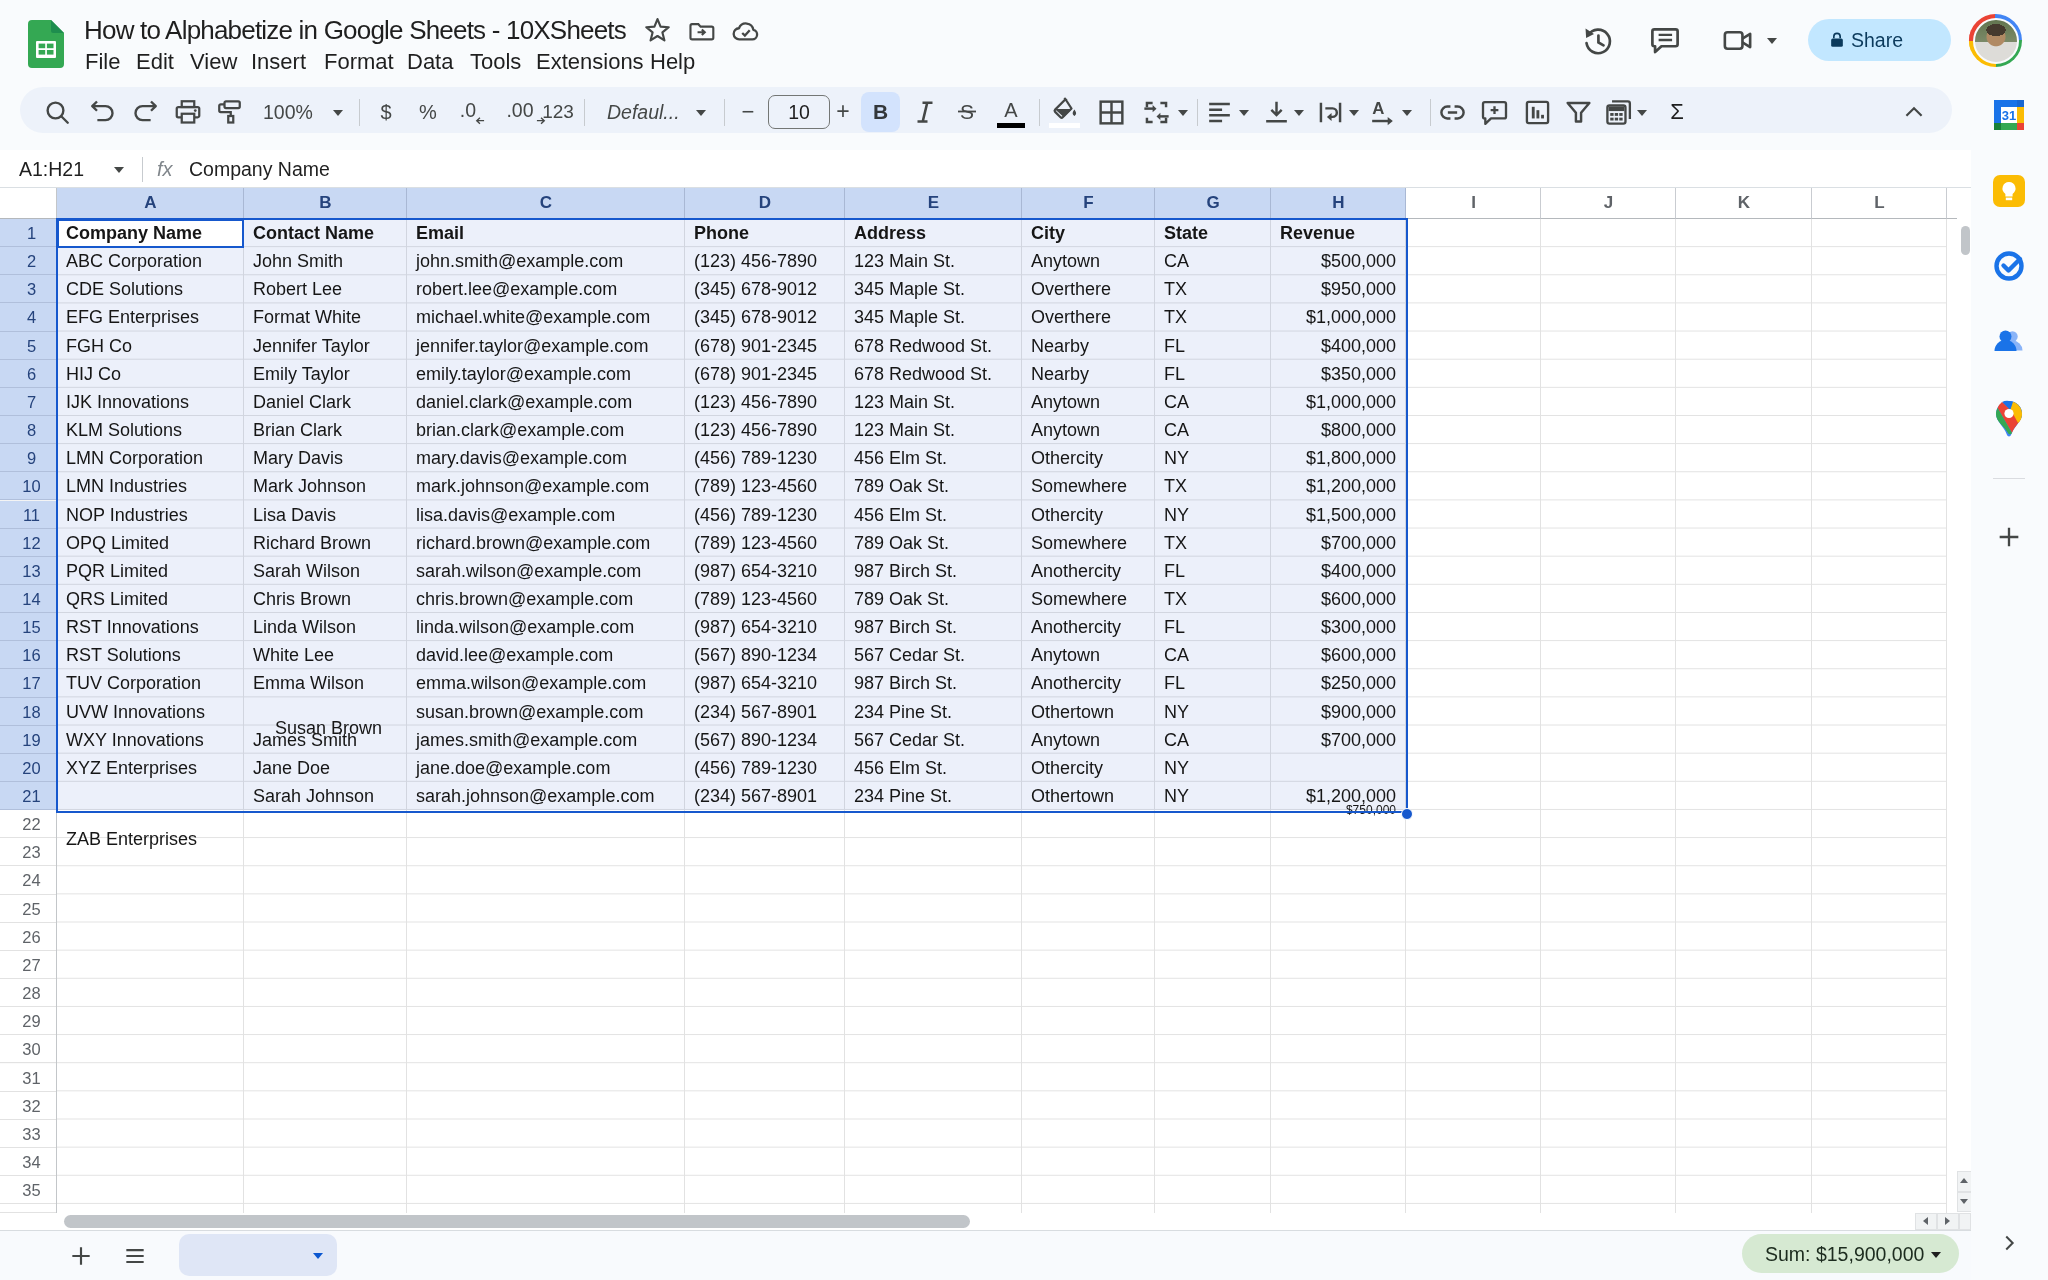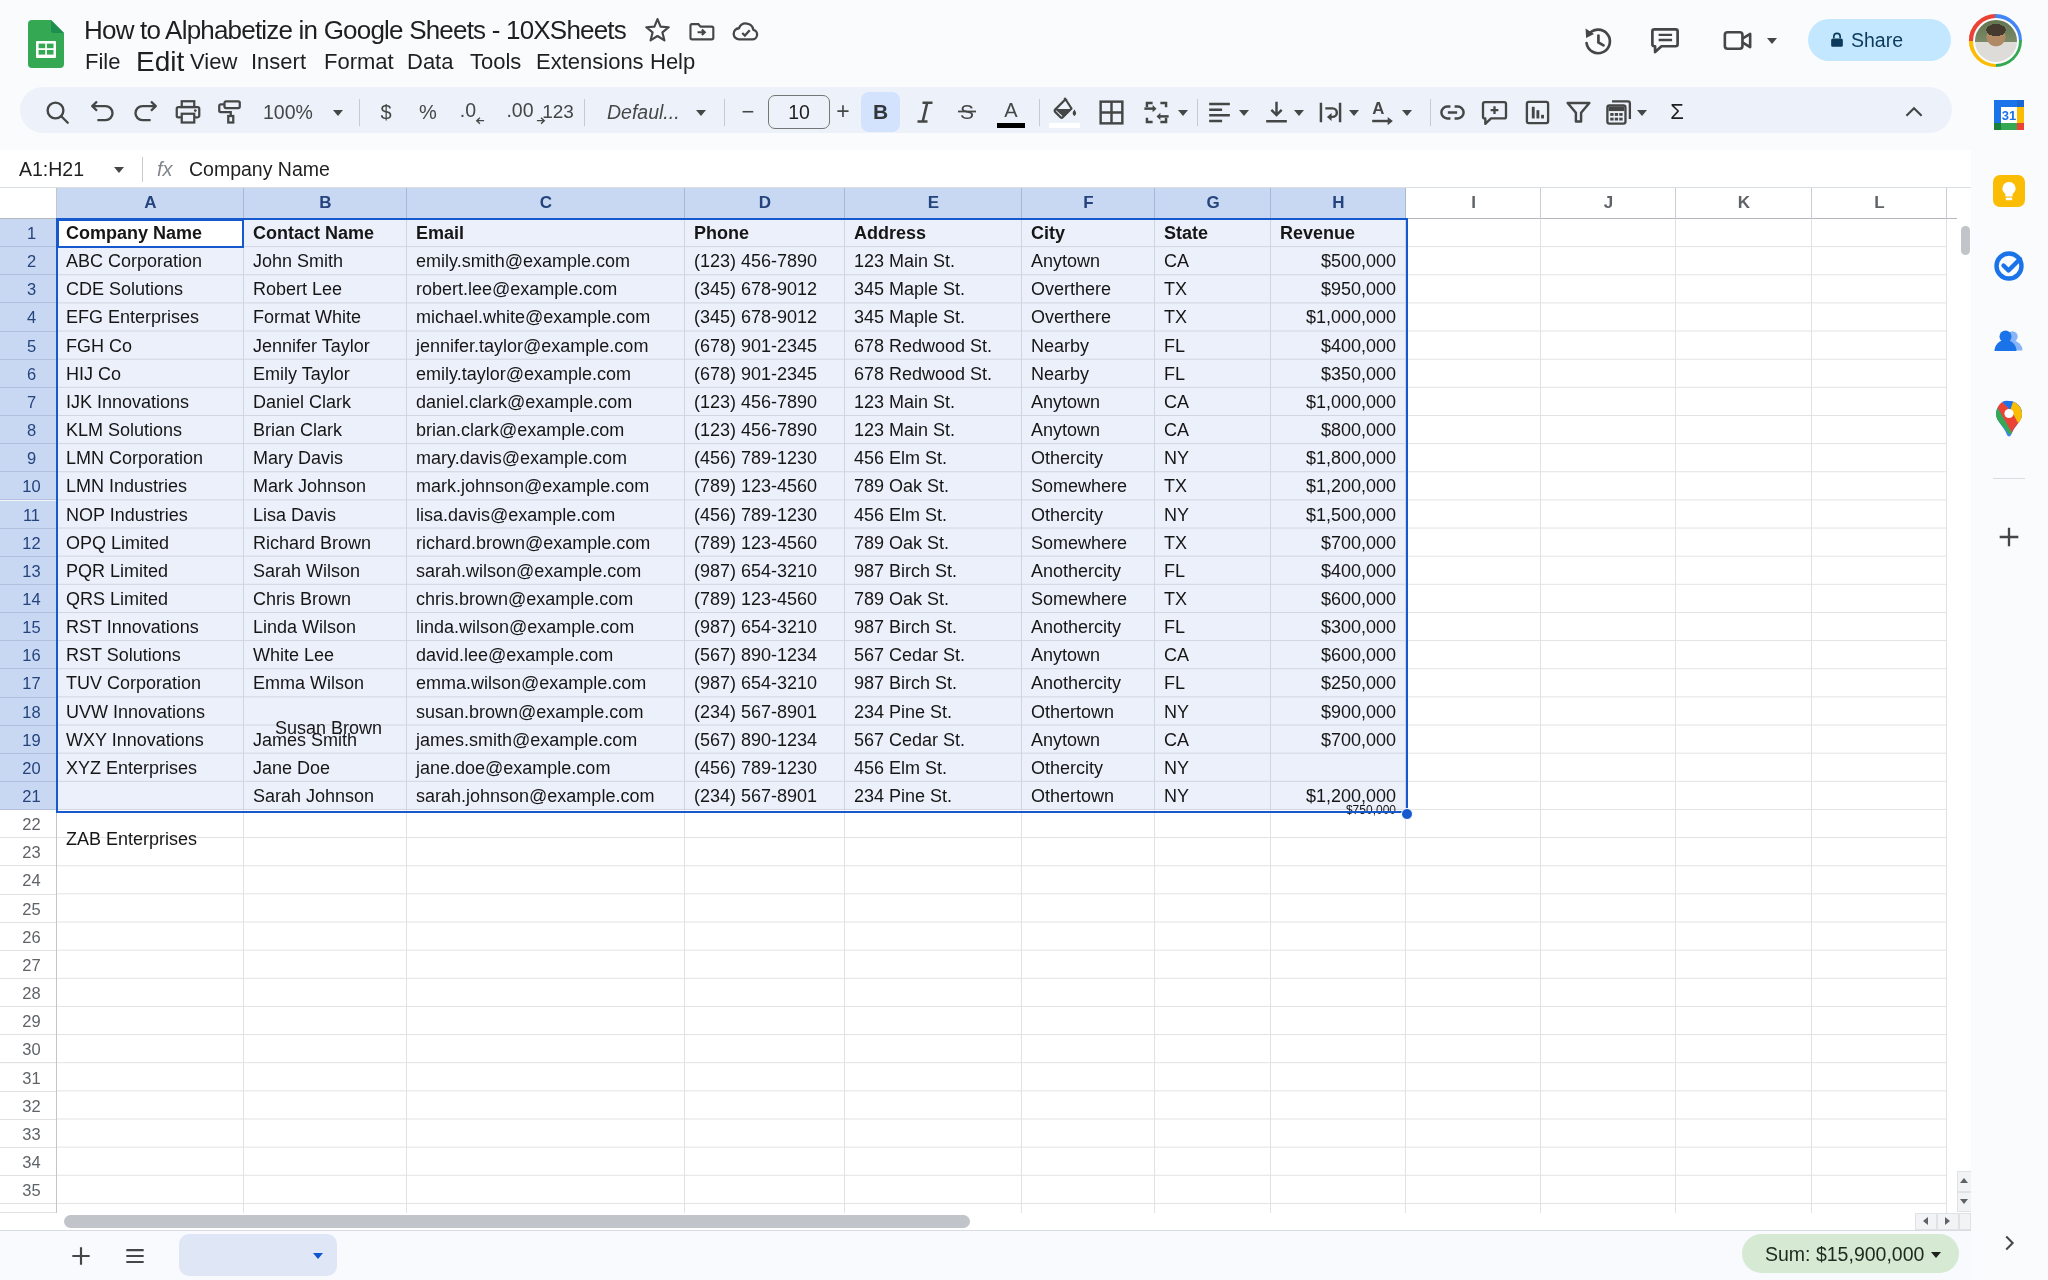--- a/index.html
+++ b/index.html
@@ -42,21 +42,21 @@
 <div style="position:absolute;left:1766.5px;top:37.75px;width:0;height:0;border-left:5.5px solid transparent;border-right:5.5px solid transparent;border-top:6.5px solid #444746"></div>
 <div style="position:absolute;left:1808px;top:19px;width:143px;height:42px;background:#c2e7ff;border-radius:21px;"></div>
 <svg style="position:absolute;left:1827.0px;top:30.0px" width="20" height="20" viewBox="0 0 24 24" fill="none" stroke="none">
     <rect x="5" y="10.2" width="14" height="10" rx="1.8" fill="#0b3a5c"></rect>
 <path d="M8.2 10 V7.8 a3.8 3.8 0 0 1 7.6 0 V10" stroke="#0b3a5c" stroke-width="2" fill="none"></path>
   </svg>
 <div style="position:absolute;left:1851px;top:26px;width:80px;height:28px;font-size:19.5px;color:#0b3a5c;font-weight:500;text-align:left;line-height:28px;white-space:nowrap;">Share</div>
 <div style="position:absolute;left:1969px;top:14px;width:53px;height:53px;border-radius:50%;background:conic-gradient(#4285f4 0 90deg,#34a853 90deg 180deg,#fbbc04 180deg 270deg,#ea4335 270deg 360deg);"></div>
 <div style="position:absolute;left:1972.5px;top:17.5px;width:46px;height:46px;border-radius:50%;border:2px solid #f9fbfd;background:radial-gradient(ellipse 16px 10px at 50% 24%,#453a2e 0 60%,rgba(0,0,0,0) 61%),radial-gradient(circle at 50% 40%,#b08a64 0 9px,rgba(0,0,0,0) 10px),linear-gradient(180deg,#62754f 0%,#7b8a68 52%,#dddcd8 53% 100%);"></div>
 <div style="position:absolute;left:85px;top:50px;width:130px;height:24px;font-size:22px;color:#1f1f1f;font-weight:400;text-align:left;line-height:24px;white-space:nowrap;">File</div>
-<div style="position:absolute;left:136px;top:50px;width:130px;height:24px;font-size:28px;color:#1f1f1f;font-weight:400;text-align:left;line-height:24px;white-space:nowrap;">Edit</div>
+<div style="position:absolute;left:136px;top:50px;width:130px;height:24px;font-size:22px;color:#1f1f1f;font-weight:400;text-align:left;line-height:24px;white-space:nowrap;">Edit</div>
 <div style="position:absolute;left:190px;top:50px;width:130px;height:24px;font-size:22px;color:#1f1f1f;font-weight:400;text-align:left;line-height:24px;white-space:nowrap;">View</div>
 <div style="position:absolute;left:251px;top:50px;width:130px;height:24px;font-size:22px;color:#1f1f1f;font-weight:400;text-align:left;line-height:24px;white-space:nowrap;">Insert</div>
 <div style="position:absolute;left:324px;top:50px;width:130px;height:24px;font-size:22px;color:#1f1f1f;font-weight:400;text-align:left;line-height:24px;white-space:nowrap;">Format</div>
 <div style="position:absolute;left:407px;top:50px;width:130px;height:24px;font-size:22px;color:#1f1f1f;font-weight:400;text-align:left;line-height:24px;white-space:nowrap;">Data</div>
 <div style="position:absolute;left:470px;top:50px;width:130px;height:24px;font-size:22px;color:#1f1f1f;font-weight:400;text-align:left;line-height:24px;white-space:nowrap;">Tools</div>
 <div style="position:absolute;left:536px;top:50px;width:130px;height:24px;font-size:22px;color:#1f1f1f;font-weight:400;text-align:left;line-height:24px;white-space:nowrap;">Extensions</div>
 <div style="position:absolute;left:650px;top:50px;width:130px;height:24px;font-size:22px;color:#1f1f1f;font-weight:400;text-align:left;line-height:24px;white-space:nowrap;">Help</div>
 <div style="position:absolute;left:20px;top:87px;width:1932px;height:46px;background:#edf2fa;border-radius:23px;"></div>
 <svg style="position:absolute;left:42.0px;top:97.0px" width="30" height="30" viewBox="0 0 24 24" fill="none" stroke="none">
     <circle cx="10.8" cy="10.8" r="6.3" stroke="#444746" stroke-width="1.9"></circle>
@@ -309,21 +309,21 @@
 <div style="position:absolute;left:66px;top:219.0px;width:175px;height:28.15px;font-size:18px;color:#161616;font-weight:700;text-align:left;line-height:28.15px;white-space:nowrap;overflow:visible;">Company Name</div>
 <div style="position:absolute;left:253px;top:219.0px;width:151px;height:28.15px;font-size:18px;color:#161616;font-weight:700;text-align:left;line-height:28.15px;white-space:nowrap;overflow:visible;">Contact Name</div>
 <div style="position:absolute;left:416px;top:219.0px;width:266px;height:28.15px;font-size:18px;color:#161616;font-weight:700;text-align:left;line-height:28.15px;white-space:nowrap;overflow:visible;">Email</div>
 <div style="position:absolute;left:694px;top:219.0px;width:148px;height:28.15px;font-size:18px;color:#161616;font-weight:700;text-align:left;line-height:28.15px;white-space:nowrap;overflow:visible;">Phone</div>
 <div style="position:absolute;left:854px;top:219.0px;width:165px;height:28.15px;font-size:18px;color:#161616;font-weight:700;text-align:left;line-height:28.15px;white-space:nowrap;overflow:visible;">Address</div>
 <div style="position:absolute;left:1031px;top:219.0px;width:121px;height:28.15px;font-size:18px;color:#161616;font-weight:700;text-align:left;line-height:28.15px;white-space:nowrap;overflow:visible;">City</div>
 <div style="position:absolute;left:1164px;top:219.0px;width:104px;height:28.15px;font-size:18px;color:#161616;font-weight:700;text-align:left;line-height:28.15px;white-space:nowrap;overflow:visible;">State</div>
 <div style="position:absolute;left:1280px;top:219.0px;width:123px;height:28.15px;font-size:18px;color:#161616;font-weight:700;text-align:left;line-height:28.15px;white-space:nowrap;overflow:visible;">Revenue</div>
 <div style="position:absolute;left:66px;top:247.15px;width:175px;height:28.15px;font-size:18px;color:#161616;font-weight:400;text-align:left;line-height:28.15px;white-space:nowrap;">ABC Corporation</div>
 <div style="position:absolute;left:253px;top:247.15px;width:151px;height:28.15px;font-size:18px;color:#161616;font-weight:400;text-align:left;line-height:28.15px;white-space:nowrap;">John Smith</div>
-<div style="position:absolute;left:416px;top:247.15px;width:266px;height:28.15px;font-size:18px;color:#161616;font-weight:400;text-align:left;line-height:28.15px;white-space:nowrap;">emily.smith@example.com</div>
+<div style="position:absolute;left:416px;top:247.15px;width:266px;height:28.15px;font-size:18px;color:#161616;font-weight:400;text-align:left;line-height:28.15px;white-space:nowrap;">john.smith@example.com</div>
 <div style="position:absolute;left:694px;top:247.15px;width:148px;height:28.15px;font-size:18px;color:#161616;font-weight:400;text-align:left;line-height:28.15px;white-space:nowrap;">(123) 456-7890</div>
 <div style="position:absolute;left:854px;top:247.15px;width:165px;height:28.15px;font-size:18px;color:#161616;font-weight:400;text-align:left;line-height:28.15px;white-space:nowrap;">123 Main St.</div>
 <div style="position:absolute;left:1031px;top:247.15px;width:121px;height:28.15px;font-size:18px;color:#161616;font-weight:400;text-align:left;line-height:28.15px;white-space:nowrap;">Anytown</div>
 <div style="position:absolute;left:1164px;top:247.15px;width:104px;height:28.15px;font-size:18px;color:#161616;font-weight:400;text-align:left;line-height:28.15px;white-space:nowrap;">CA</div>
 <div style="position:absolute;left:1196px;top:247.15px;width:200px;height:28.15px;font-size:18px;color:#161616;font-weight:400;text-align:right;line-height:28.15px;white-space:nowrap;">$500,000</div>
 <div style="position:absolute;left:66px;top:275.3px;width:175px;height:28.15px;font-size:18px;color:#161616;font-weight:400;text-align:left;line-height:28.15px;white-space:nowrap;">CDE Solutions</div>
 <div style="position:absolute;left:253px;top:275.3px;width:151px;height:28.15px;font-size:18px;color:#161616;font-weight:400;text-align:left;line-height:28.15px;white-space:nowrap;">Robert Lee</div>
 <div style="position:absolute;left:416px;top:275.3px;width:266px;height:28.15px;font-size:18px;color:#161616;font-weight:400;text-align:left;line-height:28.15px;white-space:nowrap;">robert.lee@example.com</div>
 <div style="position:absolute;left:694px;top:275.3px;width:148px;height:28.15px;font-size:18px;color:#161616;font-weight:400;text-align:left;line-height:28.15px;white-space:nowrap;">(345) 678-9012</div>
 <div style="position:absolute;left:854px;top:275.3px;width:165px;height:28.15px;font-size:18px;color:#161616;font-weight:400;text-align:left;line-height:28.15px;white-space:nowrap;">345 Maple St.</div>

